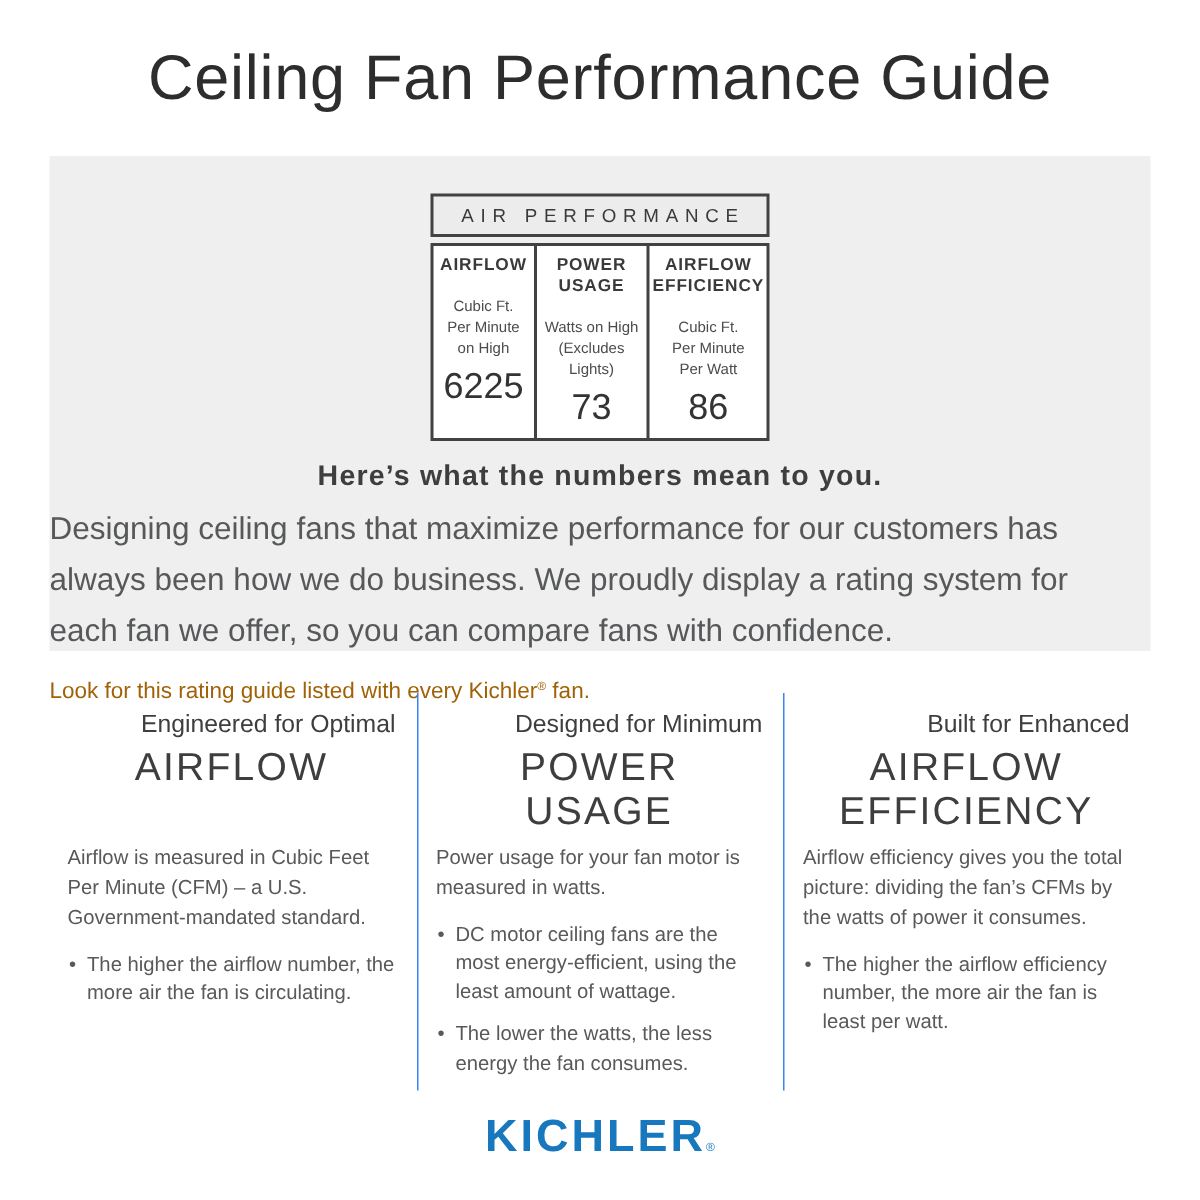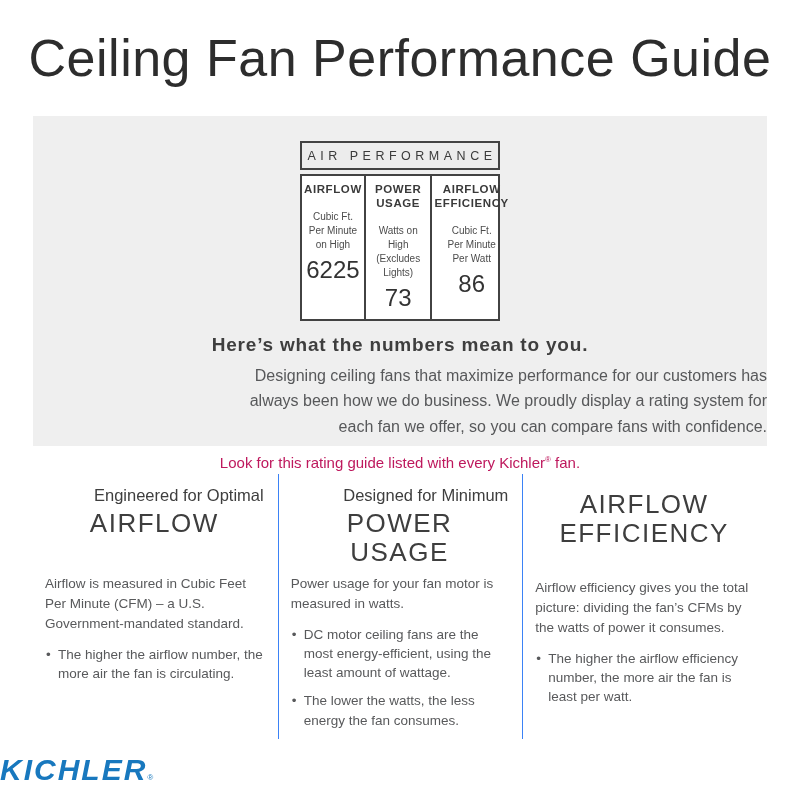--- a/index.html
+++ b/index.html
@@ -13,36 +13,36 @@
     font-family: "Liberation Sans", sans-serif;
     color: #3e3e3e;
     overflow: hidden;
   }
   .pre { white-space: pre-line; }
 
   
   .page-title {
     padding-top: 28px;
     text-align: center;
-    font-size: 52px;
+    font-size: 42px;
     font-weight: 100;
     letter-spacing: 0.5px;
     color: #2d2d2d;
   }
 
   
   .gray-panel {
     margin: 28px 33px 0 33px;
     height: 330px;
     background: #efefef;
     padding-top: 25px;
   }
 
   
-  .rating-table { width: 200px; margin: 0 auto; }
+  .rating-table { width: 226px; margin: 0 auto; }
   .rating-table-header {
     border: 2px solid #424242;
     background: #ececec;
     text-align: center;
     font-size: 12.5px;
     font-weight: 500;
     letter-spacing: 4.5px;
     color: #3a3a3a;
     padding: 6px 0 5px 4px;
   }
@@ -83,30 +83,29 @@
   .panel-heading {
     margin-top: 13px;
     text-align: center;
     font-size: 19px;
     font-weight: 700;
     letter-spacing: 0.8px;
     color: #3e3e3e;
   }
   .panel-paragraph {
     margin-top: 7px;
-    text-align: right;
-    font-size: 16px;
+    text-align: left;
+    font-size: 21px;
     line-height: 1.6;
     color: #57585a;
   }
   .panel-note {
     margin-top: 15px;
-    text-align: center;
     font-size: 15px;
-    color: #be185d;
+    color: #a16207;
   }
   .reg-small {
     font-size: 8px;
     vertical-align: top;
     position: relative;
     top: 1px;
   }
 
   
   .features {
@@ -149,21 +148,21 @@
     content: "\2022";
     position: absolute;
     left: 1px;
     top: 0;
     color: #58595b;
   }
 
   
   .brand-footer {
     margin-top: 14px;
-    font-style: italic;
+    text-align: center;
   }
   .brand-word {
     font-size: 30px;
     font-weight: bold;
     letter-spacing: 2px;
     color: #1878be;
   }
   .brand-reg {
     font-size: 8px;
     color: #1878be;
@@ -237,20 +236,21 @@
       </div>
       <p class="feature-intro">Power usage for your fan motor is measured in watts.</p>
       <div class="feature-bullets">
         <div class="feature-bullet">DC motor ceiling fans are the most energy-efficient, using the least amount of wattage.</div>
         <div class="feature-bullet">The lower the watts, the less energy the fan consumes.</div>
       </div>
     </div>
 
     <div class="feature-col f3">
       <div class="feature-head">
+        <div class="feature-eyebrow">Built for Enhanced</div>
         <div class="feature-title pre">AIRFLOW
 EFFICIENCY</div>
       </div>
       <p class="feature-intro">Airflow efficiency gives you the total picture: dividing the fan’s CFMs by the watts of power it consumes.</p>
       <div class="feature-bullets">
         <div class="feature-bullet">The higher the airflow efficiency number, the more air the fan is least per watt.</div>
       </div>
     </div>
 
   </section>

